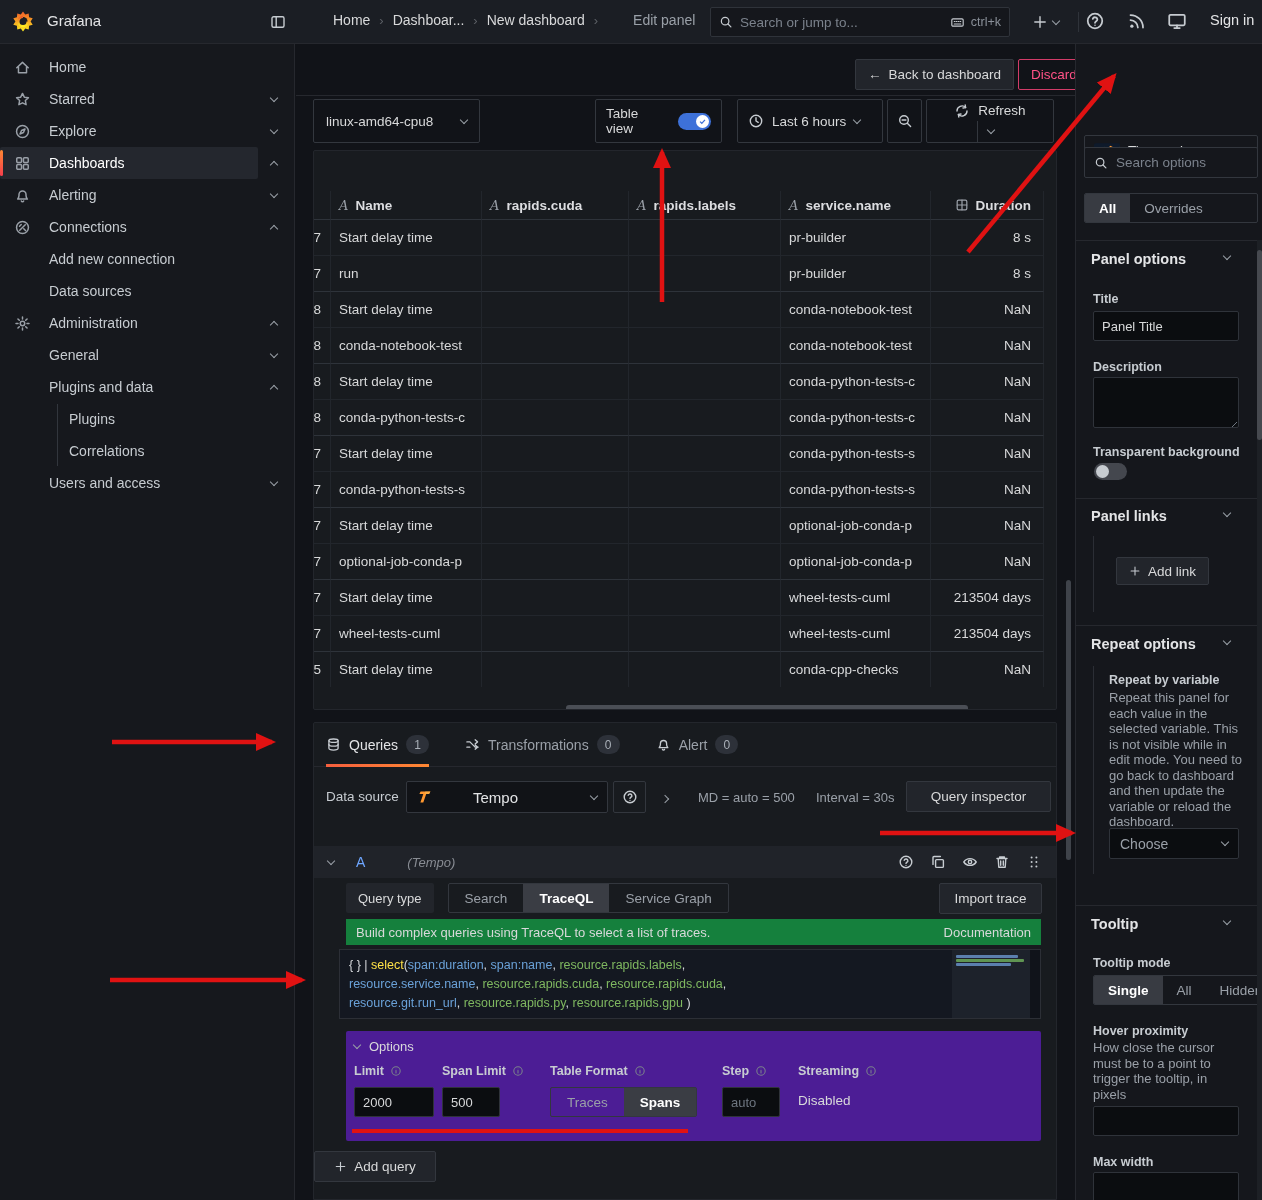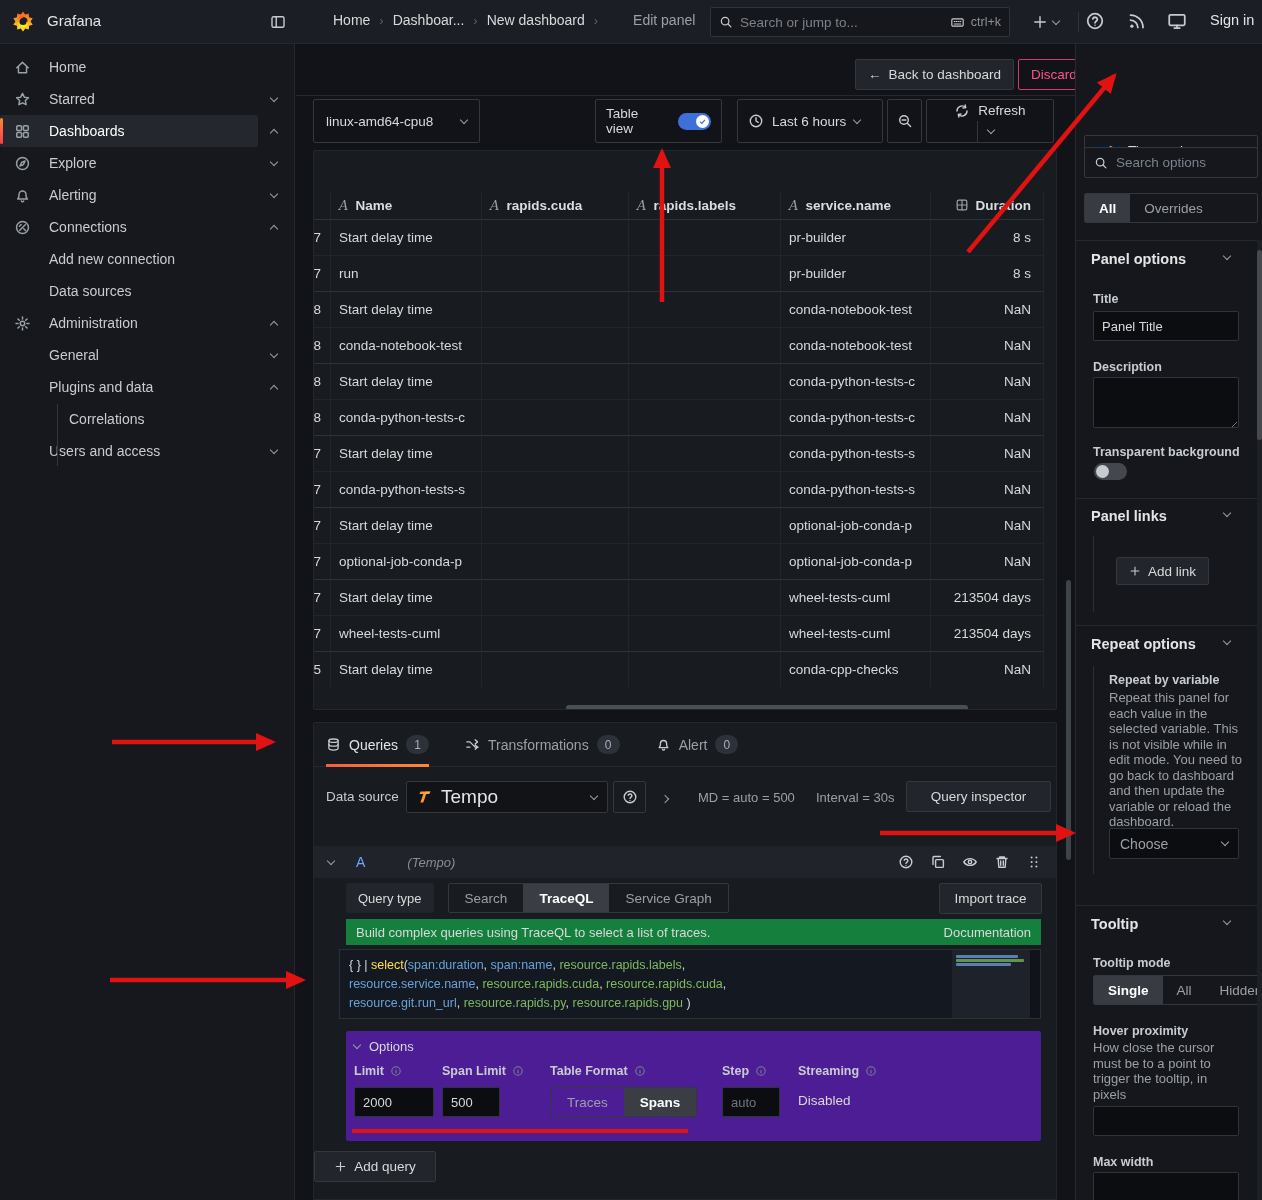--- a/index.html
+++ b/index.html
@@ -77,21 +77,21 @@
   #tabbar{position:absolute;left:0;top:0;width:742px;height:44px;border-bottom:1px solid #26282e;display:flex;align-items:center;gap:36px;padding-left:12px;}
   .etab{position:relative;height:44px;display:flex;align-items:center;gap:8px;cursor:pointer;color:#9aa0a8;font-size:14px;}
   .etab.active{color:#e3e4e6;}
   .etab.active::after{content:"";position:absolute;left:0;right:0;bottom:0;height:3px;background:linear-gradient(90deg,#f55f3e,#ff8833);}
   .etab .cnt{background:#2d3139;color:#aab0b8;border-radius:10px;min-width:23px;height:19px;display:flex;align-items:center;justify-content:center;font-size:12px;padding:0 6px;}
   .etab .wicon{width:15px;height:15px;}
 
   #dsrow{position:absolute;left:0;top:58px;width:742px;height:32px;}
   #ds-label{position:absolute;left:12px;top:8px;color:#c7ccd1;font-size:13.5px;}
   #ds-select{position:absolute;left:92px;top:0;width:202px;height:32px;background:#111317;border:1px solid #33373e;border-radius:2px;display:flex;align-items:center;padding:0 10px;gap:8px;cursor:pointer;}
-  #ds-select .dsname{flex:1;font-size:19px;color:#e3e4e6;}
+  #ds-select .dsname{flex:1;font-size:15px;color:#e3e4e6;margin-left:32px;}
   #ds-help{position:absolute;left:299px;top:0;width:33px;height:32px;border:1px solid #33373e;border-radius:2px;display:flex;align-items:center;justify-content:center;color:#c7ccd1;cursor:pointer;}
   #ds-exp{position:absolute;left:348px;top:8px;color:#9aa0a8;}
   #ds-md{position:absolute;left:384px;top:9px;color:#9aa0a8;font-size:13px;}
   #ds-int{position:absolute;left:502px;top:9px;color:#9aa0a8;font-size:13px;}
   #qinspector{position:absolute;left:592px;top:0;width:145px;}
 
   #qrowhead{position:absolute;left:0;top:123px;width:742px;height:32px;background:#202329;display:flex;align-items:center;}
   #qrowhead .rchev{margin-left:14px;}
   #qref{margin-left:22px;color:#6ea6ff;font-size:14px;font-weight:500;}
   #qhint{margin-left:42px;color:#888c93;font-style:italic;font-size:13px;}
@@ -255,45 +255,45 @@
         </div>
         <div class="nav-item">
           <span class="nico wicon">
             <svg viewBox="0 0 16 16" fill="none" stroke="currentColor" stroke-width="1.4" stroke-linecap="round" stroke-linejoin="round">
               <path d="M8 2.3l1.7 3.5 3.9.5-2.9 2.7.7 3.9L8 11.1l-3.4 1.8.7-3.9L2.4 6.3l3.9-.5z"></path>
             </svg>
           </span>
           <span class="nlabel">Starred</span>
           <span class="nchev chev"></span>
         </div>
+        <div class="nav-item">
+          <span class="nico wicon">
+            <svg viewBox="0 0 16 16" fill="none" stroke="currentColor" stroke-width="1.4" stroke-linecap="round" stroke-linejoin="round">
+              <circle cx="8" cy="8" r="5.6"></circle>
+              <path d="M10.4 5.6 8.9 8.9 5.6 10.4 7.1 7.1z"></path>
+            </svg>
+          </span>
+          <span class="nlabel">Explore</span>
+          <span class="nchev chev"></span>
+        </div>
         <div class="nav-item selected">
           <span class="nico wicon">
             <svg viewBox="0 0 16 16" fill="none" stroke="currentColor" stroke-width="1.4" stroke-linecap="round" stroke-linejoin="round">
               <rect x="2.6" y="2.6" width="4.5" height="4.5" rx="1"></rect>
               <rect x="8.9" y="2.6" width="4.5" height="4.5" rx="1"></rect>
               <rect x="2.6" y="8.9" width="4.5" height="4.5" rx="1"></rect>
               <rect x="8.9" y="8.9" width="4.5" height="4.5" rx="1"></rect>
             </svg>
           </span>
           <span class="nlabel">Dashboards</span>
           <span class="nchev chev up"></span>
         </div>
         <div class="nav-item">
           <span class="nico wicon">
             <svg viewBox="0 0 16 16" fill="none" stroke="currentColor" stroke-width="1.4" stroke-linecap="round" stroke-linejoin="round">
-              <circle cx="8" cy="8" r="5.6"></circle>
-              <path d="M10.4 5.6 8.9 8.9 5.6 10.4 7.1 7.1z"></path>
-            </svg>
-          </span>
-          <span class="nlabel">Explore</span>
-          <span class="nchev chev"></span>
-        </div>
-        <div class="nav-item">
-          <span class="nico wicon">
-            <svg viewBox="0 0 16 16" fill="none" stroke="currentColor" stroke-width="1.4" stroke-linecap="round" stroke-linejoin="round">
               <path d="M12.6 11.4H3.4c.8-1 1.3-1.8 1.3-3.3V7a3.3 3.3 0 0 1 6.6 0v1.1c0 1.5.5 2.3 1.3 3.3z"></path>
               <path d="M6.9 13.2a1.2 1.2 0 0 0 2.2 0"></path>
             </svg>
           </span>
           <span class="nlabel">Alerting</span>
           <span class="nchev chev"></span>
         </div>
         <div class="nav-item">
           <span class="nico wicon">
             <svg viewBox="0 0 16 16" fill="none" stroke="currentColor" stroke-width="1.4" stroke-linecap="round" stroke-linejoin="round">
@@ -320,20 +320,23 @@
           <span class="nlabel">Administration</span>
           <span class="nchev chev up"></span>
         </div>
         <div class="nav-item">
           <span class="nlabel">General</span>
           <span class="nchev chev"></span>
         </div>
         <div class="nav-item">
           <span class="nlabel">Plugins and data</span>
           <span class="nchev chev up"></span>
+        </div>
+        <div class="nav-item ind2">
+          <span class="nlabel">Plugins</span>
         </div>
         <div class="nav-item ind2">
           <span class="nlabel">Correlations</span>
         </div>
         <div class="nav-item">
           <span class="nlabel">Users and access</span>
           <span class="nchev chev"></span>
         </div>
       </div>
     <div id="nav-guide"></div>

